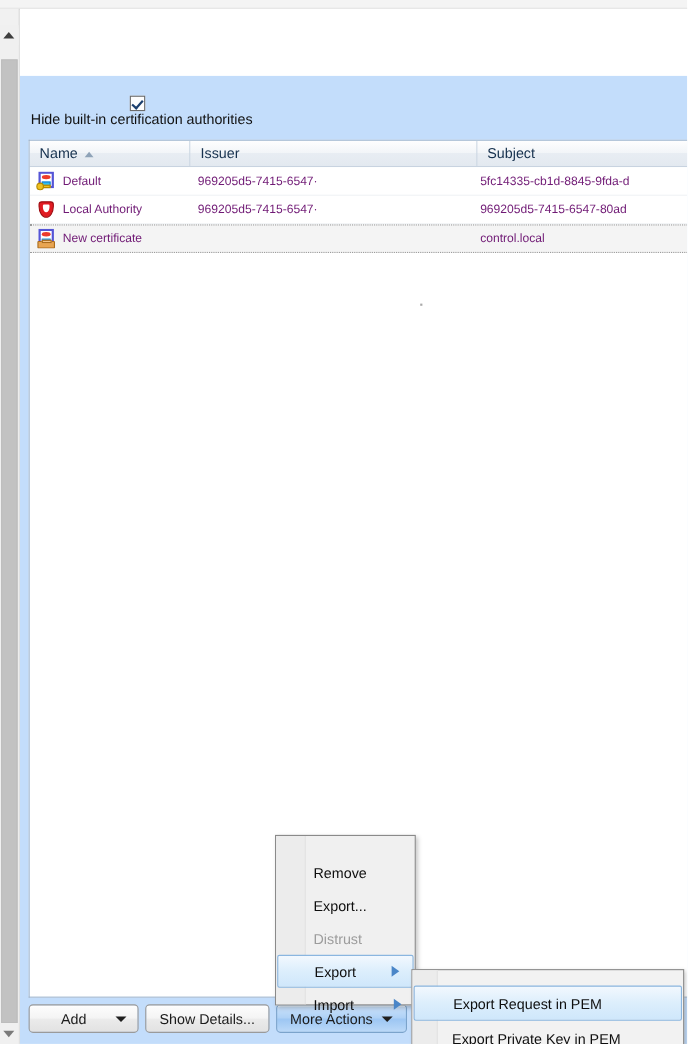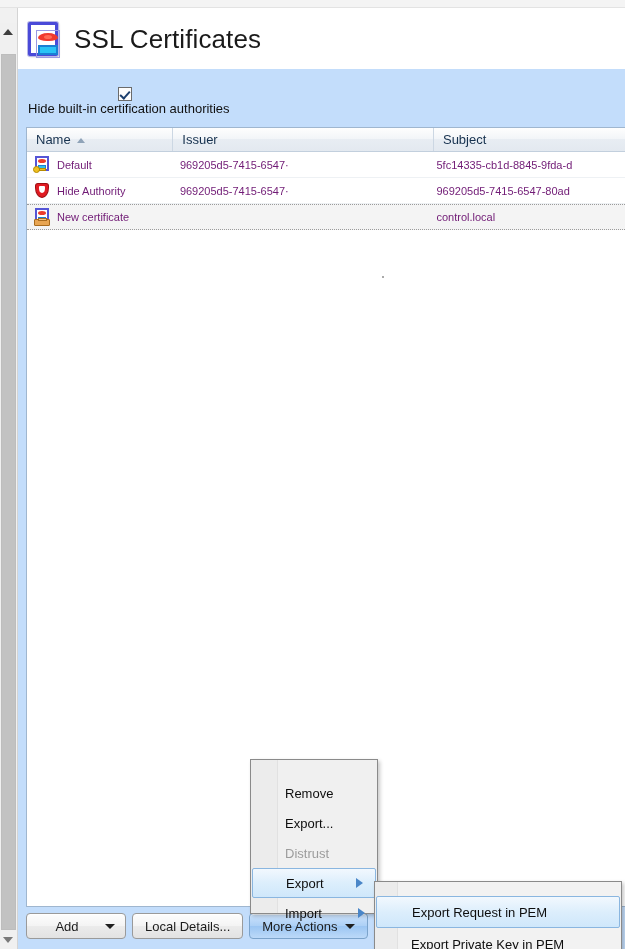--- a/index.html
+++ b/index.html
@@ -450,30 +450,20 @@
         <div class="glyph"></div>
       </div>
     <div class="thumb"></div>
     <div class="arrow dn">
         <div class="glyph"></div>
       </div>
   </div>
 
   <div class="pane">
 
-    <div class="page-header">
-      <div class="cert-icon-lg">
-        <div class="frame">
-          <div class="inner"></div>
-          <div class="ribbon"></div>
-          <div class="bar"></div>
-        </div>
-      </div>
-      <div class="page-title">SSL Certificates</div>
-    </div>
 
     <div class="body-blue">
 
       <div class="check-row">
         <div class="cbox"></div>
         <div class="check-label">Hide built-in certification authorities</div>
       </div>
 
       <div class="table-wrap">
         <div class="thead">
@@ -507,21 +497,21 @@
             </div>
             <div class="td c1">969205d5-7415-6547·</div>
             <div class="td c2">5fc14335-cb1d-8845-9fda-d</div>
           </div>
 
           <div class="trow">
             <div class="td c0">
               <span class="row-icon">
                 <span class="shield-icon"></span>
               </span>
-              <span>Hide Authority</span>
+              <span>Local Authority</span>
             </div>
             <div class="td c1">969205d5-7415-6547·</div>
             <div class="td c2">969205d5-7415-6547-80ad</div>
           </div>
 
           <div class="trow selected">
             <div class="td c0">
               <span class="row-icon">
                 <span class="mini-cert">
                     <span class="mribbon"></span>
@@ -539,21 +529,21 @@
 
         <div class="dot-artifact"></div>
       </div>
 
       <div class="btnbar">
         <div class="btn wide">
           <span style="flex:1;text-align:center">Add</span>
           <span class="caret-dn"></span>
         </div>
         <div class="btn">
-          <span>Local Details...</span>
+          <span>Show Details...</span>
         </div>
         <div class="btn active">
           <span>More Actions</span>
           <span class="caret-dn"></span>
         </div>
       </div>
 
     </div>
   </div>
 

